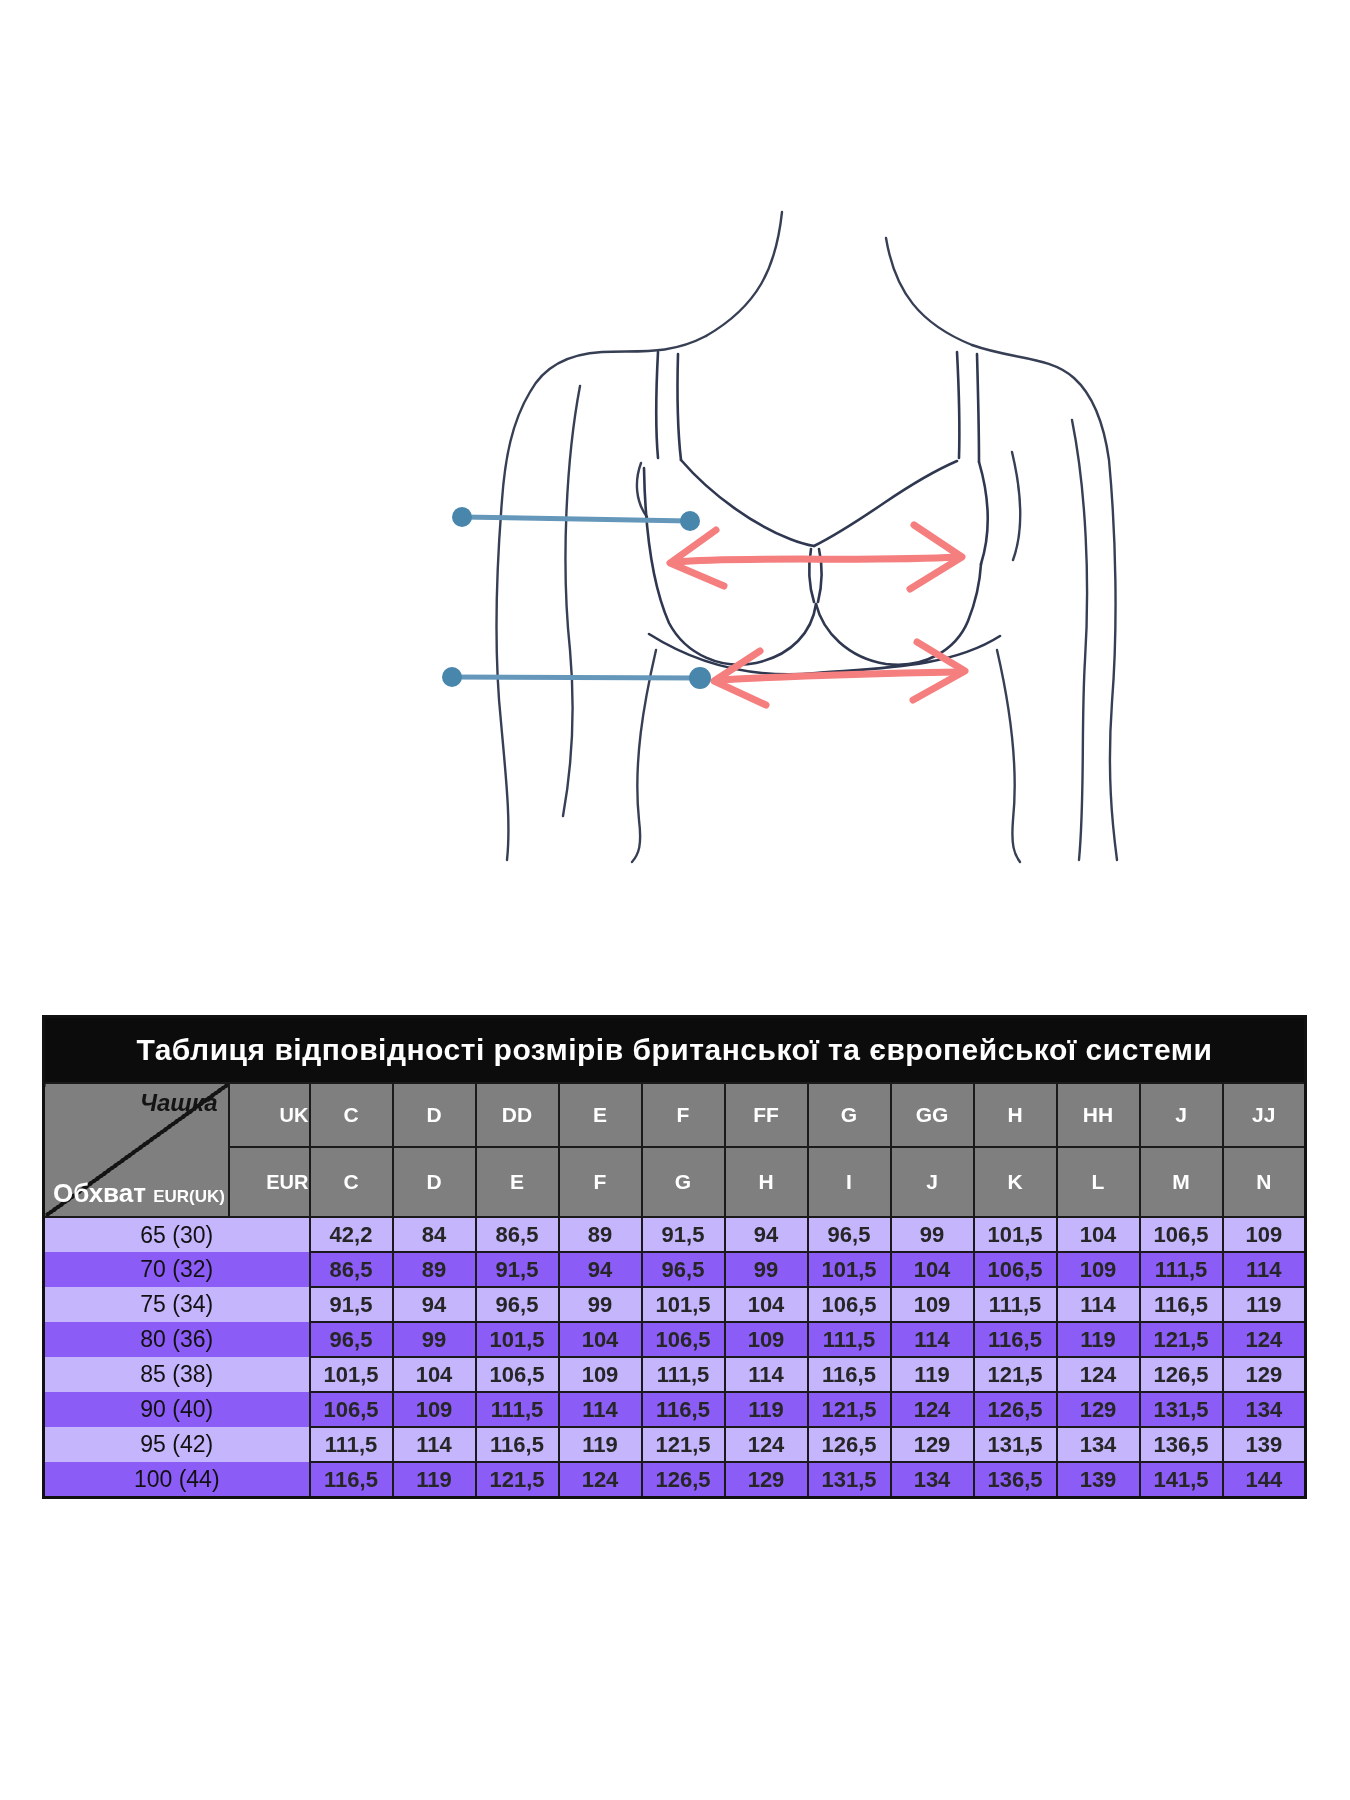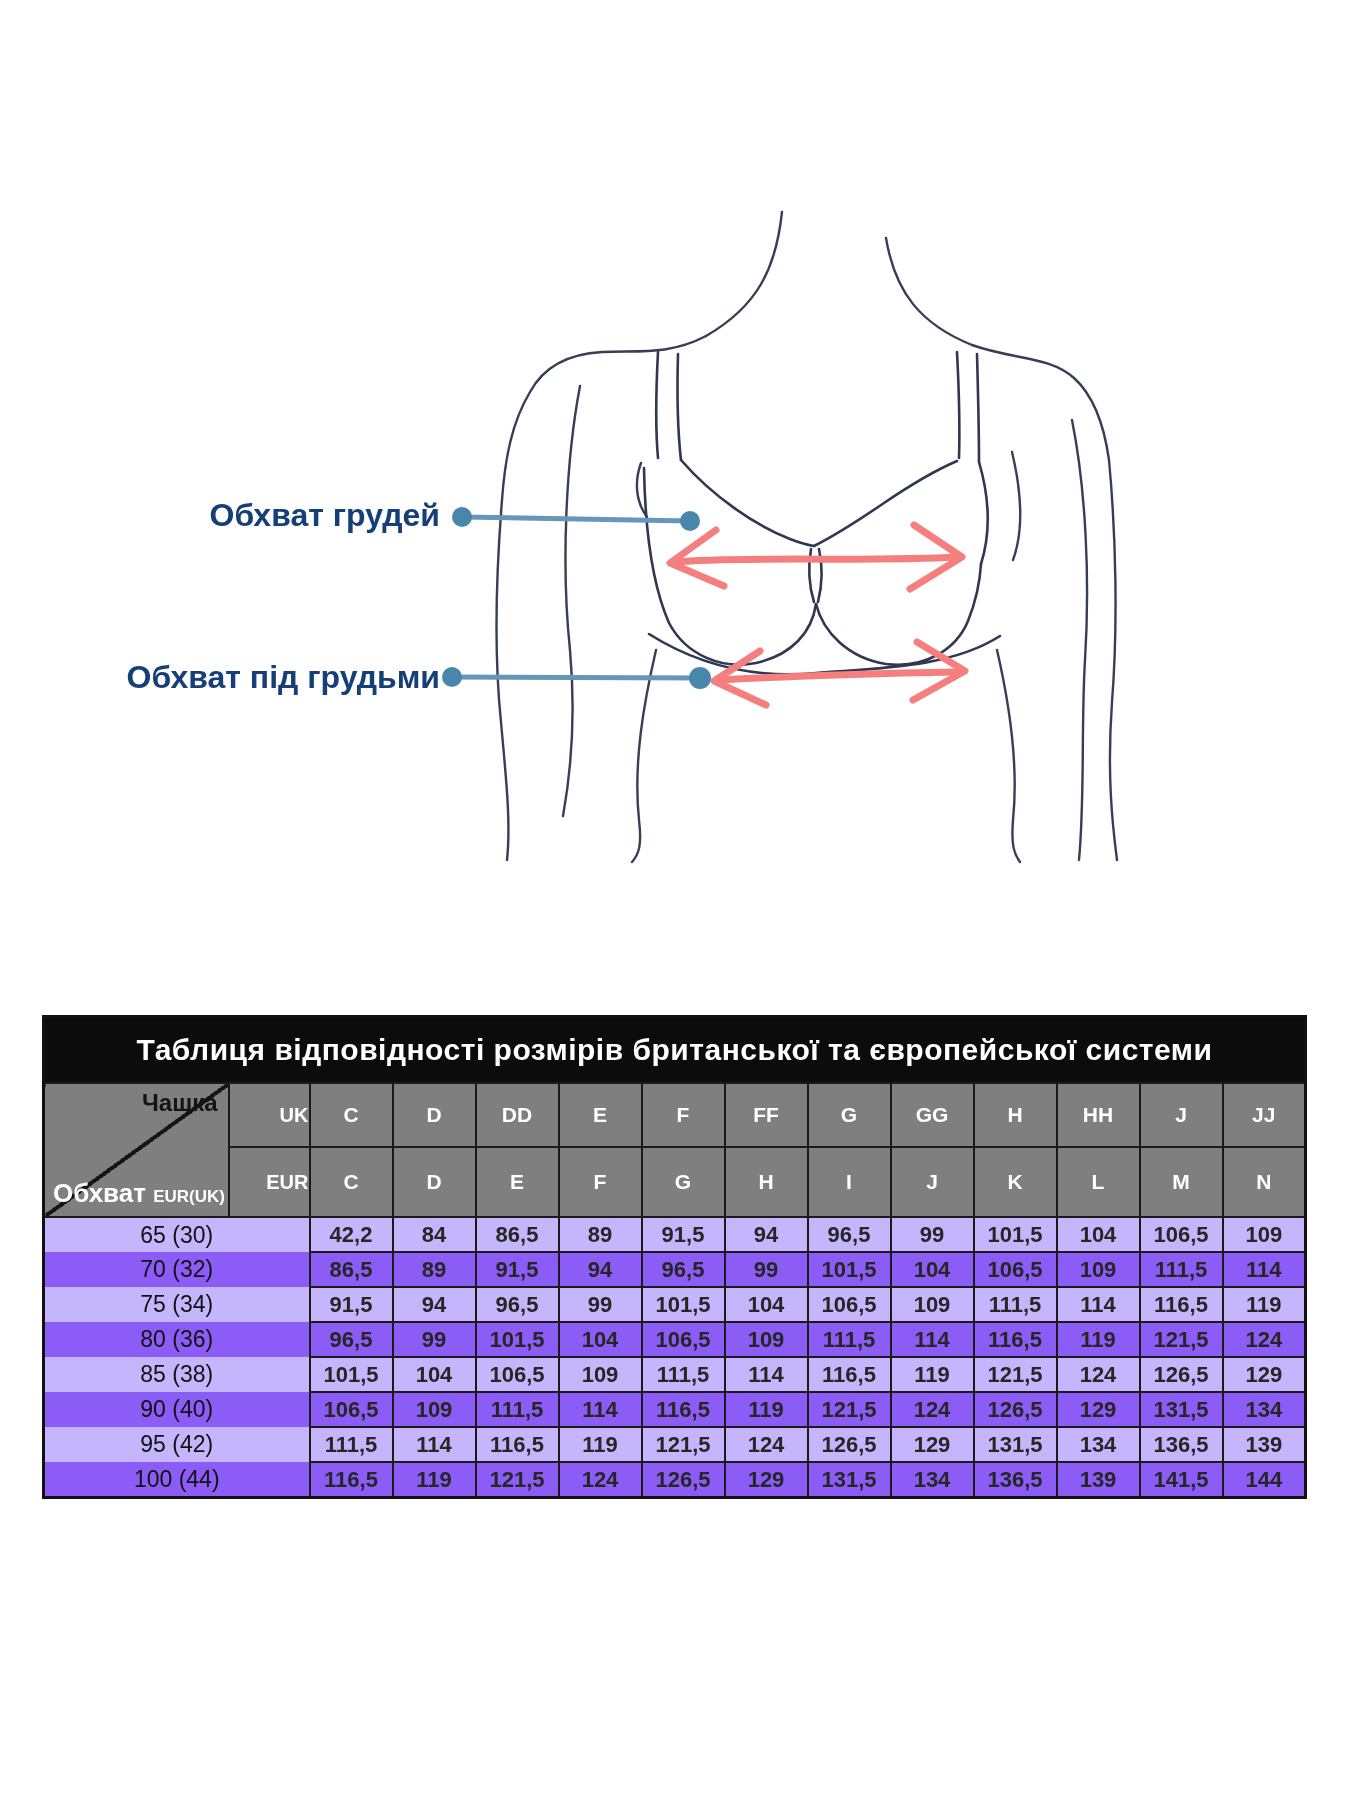--- a/index.html
+++ b/index.html
@@ -32,21 +32,21 @@
   .hr1 th { height:62px; font-size:21px; }
   .hr2 th { height:68px; font-size:21px;margin-top:12px; }
   th.sys { font-size:20px;text-align:right; }
   th.corner {
     position:relative;
     background-color:#7f7f7f;
     background-image:linear-gradient(to bottom right,
       rgba(0,0,0,0) calc(50% - 2px), #141414 calc(50% - 2px),
       #141414 calc(50% + 2px), rgba(0,0,0,0) calc(50% + 2px));
   }
-  .corner-top { position:absolute; top:5px; right:10px; color:#141414; font-size:24px; font-weight:700; }
+  .corner-top { position:absolute; top:5px; right:10px; color:#141414; font-size:24px; font-weight:700;font-style:italic; }
   .corner-bottom { position:absolute; bottom:7px; left:8px; color:#ffffff; font-size:26px; font-weight:700; white-space:nowrap; }
   .corner-sub { font-size:17px; }
   tbody td.val {
     border:2px solid #1a1a1a; height:33px; text-align:center;
     font-size:22px; font-weight:700; color:#262626;
   }
   tbody td.rowlabel {
     border:none; text-align:center; font-size:23px; font-weight:400; color:#111111;
   }
   tbody tr.shade { background:#c4b5fd; }
@@ -99,22 +99,20 @@
     <g>
       <line x1="462" y1="517" x2="690" y2="521" stroke="#6497ba" stroke-width="5"></line>
       <circle cx="462" cy="517" r="10" fill="#4886ac"></circle>
       <circle cx="690" cy="521" r="10" fill="#4886ac"></circle>
       <line x1="452" y1="677" x2="700" y2="678" stroke="#6497ba" stroke-width="5"></line>
       <circle cx="452" cy="677" r="10" fill="#4886ac"></circle>
       <circle cx="700" cy="678" r="11" fill="#4886ac"></circle>
     </g>
   </svg>
 
-  <div class="diagram-label label-bust">Обхват грудей</div>
-  <div class="diagram-label label-underbust">Обхват під грудьми</div>
 
   <table class="size-table">
     <colgroup>
       <col style="width:185px">
         <col style="width:81px">
       <col span="12" style="width:83px">
     </colgroup>
     <thead>
       <tr>
         <th class="title-cell" colspan="14">Таблиця відповідності розмірів британської та європейської системи</th>

